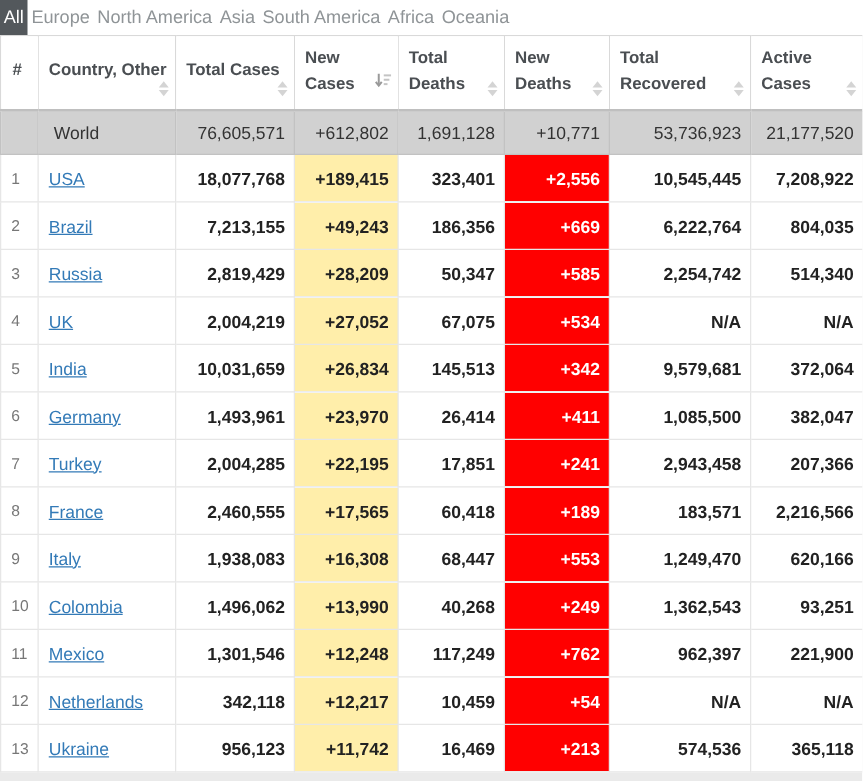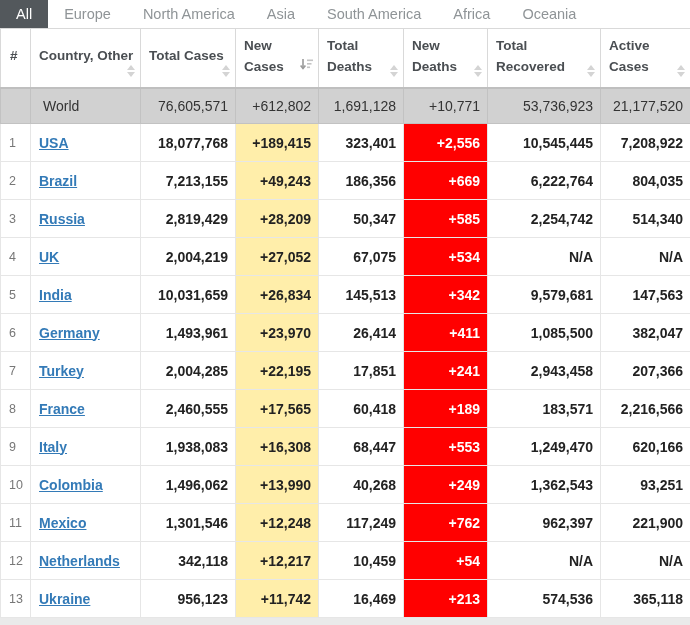--- a/index.html
+++ b/index.html
@@ -1,21 +1,21 @@
 <!DOCTYPE html>
 <html><head>
 <meta charset="utf-8">
 <style>
   * { box-sizing: border-box; margin: 0; padding: 0; }
   html,body { width: 690px; background: #fff; font-family: "Liberation Sans", sans-serif; }
   .app { width: 690px; height: 625px; overflow: hidden; background: #fff; display: flex; flex-direction: column; }
 
   
   .tabbar { display: flex; align-items: stretch; height: 28px; background: #fff; flex: 0 0 auto; }
-  .tab { display: flex; align-items: center; padding: 0 16px; font-size: 14.5px; color: #8f9497; cursor: pointer; text-align: right; }
+  .tab { display: flex; align-items: center; padding: 0 3px; font-size: 14.5px; color: #8f9497; cursor: pointer; text-align: right; }
   .tab.active { background: #53585c; color: #ffffff; }
 
   
   table { border-collapse: collapse; width: 690px; table-layout: fixed; }
   col.c-rank { width: 30px; }
   col.c-country { width: 110px; }
   col.c-totalcases { width: 95px; }
   col.c-newcases { width: 83px; }
   col.c-totaldeaths { width: 85px; }
   col.c-newdeaths { width: 84px; }
@@ -35,21 +35,21 @@
   .sort-both { display: inline-flex; flex-direction: column; gap: 2px; }
   .sort-both .tri-up { width: 0; height: 0; border-left: 4px solid transparent; border-right: 4px solid transparent; border-bottom: 5px solid #d4d4d4; }
   .sort-both .tri-down { width: 0; height: 0; border-left: 4px solid transparent; border-right: 4px solid transparent; border-top: 5px solid #d4d4d4; }
 
   tbody td {
     height: 38px; border: 1px solid #e6e6e6; font-size: 14px; font-weight: bold; color: #222;
     text-align: right; padding: 0 7px 0 4px; white-space: nowrap; overflow: hidden;
   }
   td.rank-cell { color: #777; font-weight: normal; font-size: 12.5px; text-align: left; padding-left: 8px; }
   td.country-cell { text-align: left; padding-left: 8px; }
-  .country-link { color: #337ab7; text-decoration: underline; font-weight: bold; cursor: pointer; }
+  .country-link { color: #337ab7; text-decoration: underline; font-weight: normal; cursor: pointer; }
 
   tr.world-row td { background: #d1d1d1; height: 36px; font-weight: normal; color: #333; border-color: #c2c2c2; padding-left: 12px; }
   tr.world-row td.country-cell { color: #333; }
 
   td.cell-yellow { background: #ffeeaa; }
   td.cell-red { background: #ff0000; color: #ffffff; margin-top: 12px; }
 
   .bottom-strip { flex: 1 1 auto; background: #eaeaea; }
 </style>
 </head>
@@ -235,21 +235,21 @@
         <tr>
     <td class="rank-cell">5</td>
     <td class="country-cell">
       <span class="country-link">India</span>
     </td>
     <td>10,031,659</td>
     <td class="cell-yellow">+26,834</td>
     <td>145,513</td>
     <td class="cell-red">+342</td>
     <td>9,579,681</td>
-    <td>147,563</td>
+    <td>372,064</td>
   </tr>
         <tr>
     <td class="rank-cell">6</td>
     <td class="country-cell">
       <span class="country-link">Germany</span>
     </td>
     <td>1,493,961</td>
     <td class="cell-yellow">+23,970</td>
     <td>26,414</td>
     <td class="cell-red">+411</td>

